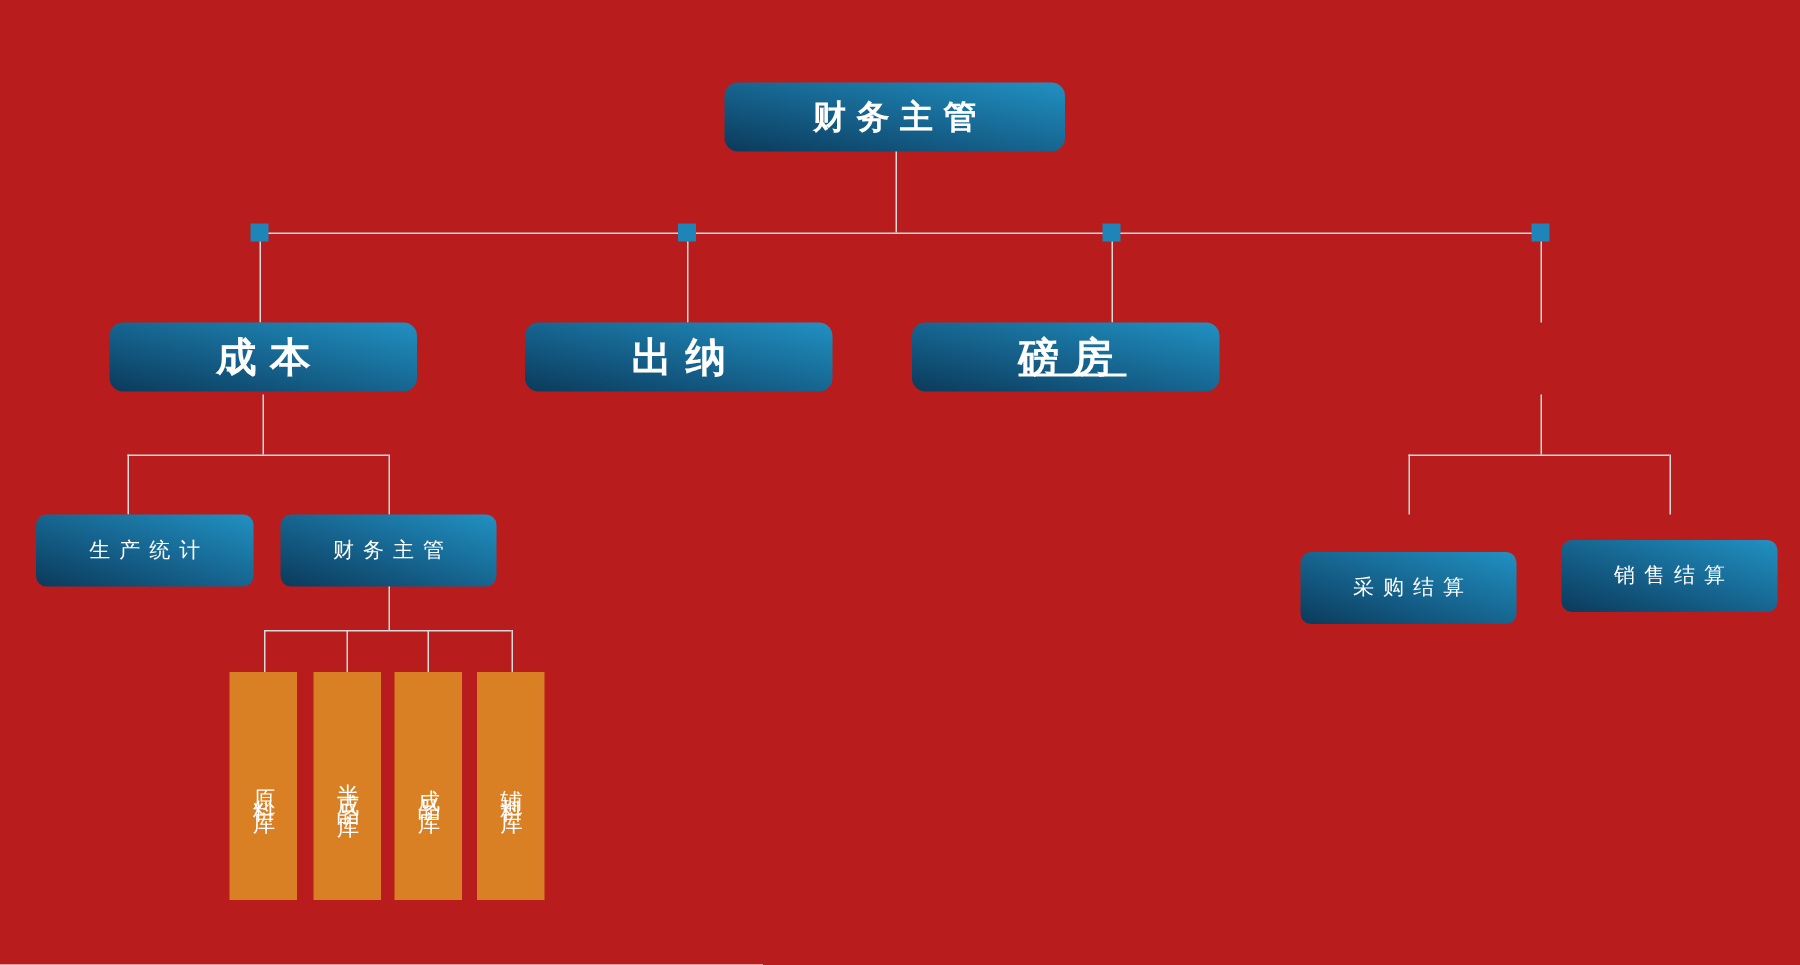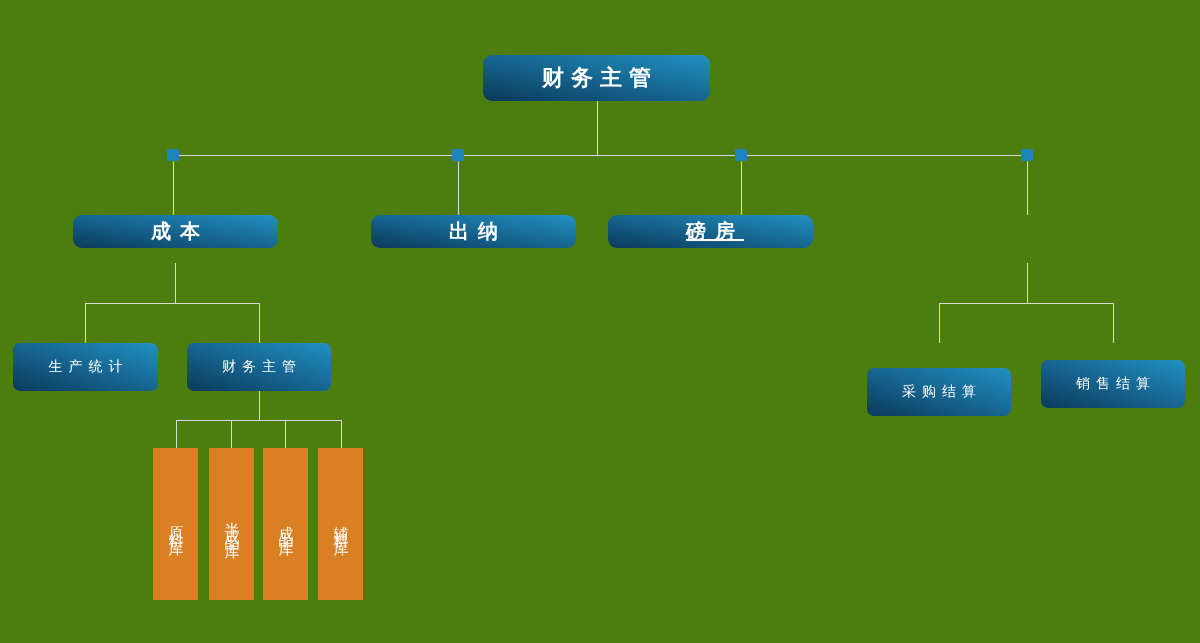--- a/index.html
+++ b/index.html
@@ -4,44 +4,44 @@
 <style>
   html, body {
     margin: 0;
     padding: 0;
     background: #ffffff;
   }
   .canvas {
     position: relative;
     width: 1200px;
     height: 643px;
-    background: #4d7c0f;
+    background: #b91c1c;
     font-family: "DejaVu Sans", "Liberation Sans", sans-serif;
     overflow: hidden;
   }
   
   .bluebox {
     position: absolute;
     background: linear-gradient(to top right, #0b3a5b 0%, #15618b 45%, #2191c2 100%);
     color: #ffffff;
     display: flex;
     align-items: center;
     justify-content: center;
     box-sizing: border-box;
   }
   .root-box {
     left: 483px; top: 55px; width: 227px; height: 46px;
     border-radius: 9px;
     font-size: 22px; font-weight: bold;
     letter-spacing: 7px; text-indent: 7px;
   }
   .lvl2-box {
-    top: 215px; width: 205px; height: 33px;
+    top: 215px; width: 205px; height: 46px;
     border-radius: 9px;
-    font-size: 20px; font-weight: bold;
+    font-size: 27px; font-weight: bold;
     letter-spacing: 9px; text-indent: 9px;
   }
   .lvl3-box {
     top: 343px; height: 48px;
     border-radius: 7px;
     font-size: 14px; font-weight: normal;
     letter-spacing: 6px; text-indent: 6px;
   }
   
   .orange-box {
@@ -86,29 +86,29 @@
   <div class="sq" style="left:452px; top:149px;"></div>
   <div class="sq" style="left:735px; top:149px;"></div>
   <div class="sq" style="left:1021px; top:149px;"></div>
 
   <div class="vline" style="left:173px; top:161px; height:54px;"></div>
   <div class="vline" style="left:458px; top:161px; height:54px;"></div>
   <div class="vline" style="left:741px; top:161px; height:54px;"></div>
   <div class="vline" style="left:1027px; top:161px; height:54px;"></div>
 
   <div class="bluebox lvl2-box" style="left:73px;">成本</div>
-  <div class="bluebox lvl2-box" style="left:371px;">出纳</div>
+  <div class="bluebox lvl2-box" style="left:350px;">出纳</div>
   <div class="bluebox lvl2-box" style="left:608px;text-decoration:underline;">磅房</div>
 
   <div class="vline" style="left:175px; top:263px; height:40px;"></div>
   <div class="hline" style="left:85px; top:303px; width:174px;"></div>
   <div class="vline" style="left:85px; top:303px; height:40px;"></div>
   <div class="vline" style="left:259px; top:303px; height:40px;"></div>
 
-  <div class="bluebox lvl3-box" style="left:13px; width:145px;">生产统计</div>
+  <div class="bluebox lvl3-box" style="left:24px; width:145px;">生产统计</div>
   <div class="bluebox lvl3-box" style="left:187px; width:144px;">财务主管</div>
 
   <div class="vline" style="left:259px; top:391px; height:29px;"></div>
   <div class="hline" style="left:176px; top:420px; width:165px;"></div>
   <div class="vline" style="left:176px; top:420px; height:28px;"></div>
   <div class="vline" style="left:231px; top:420px; height:28px;"></div>
   <div class="vline" style="left:285px; top:420px; height:28px;"></div>
   <div class="vline" style="left:341px; top:420px; height:28px;"></div>
 
   <div class="orange-box" style="left:153px;">

